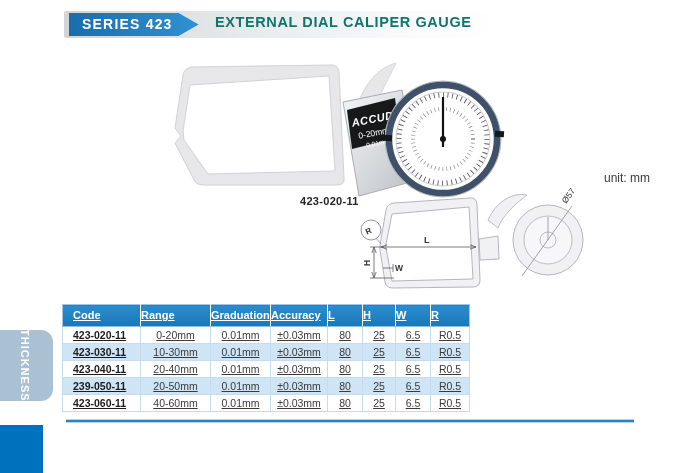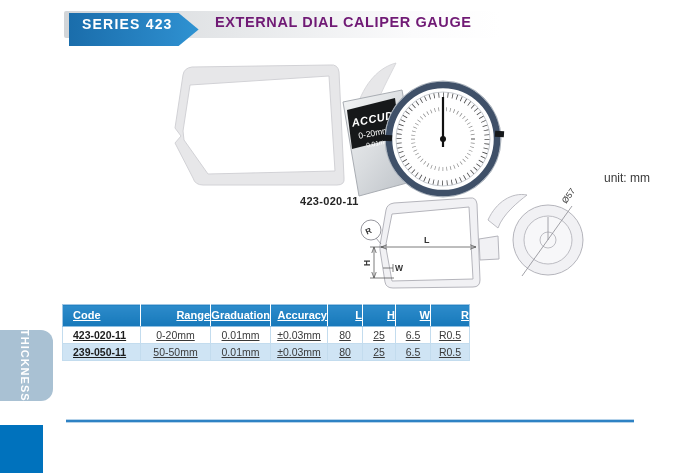--- a/index.html
+++ b/index.html
@@ -10,44 +10,44 @@
   }
   .abs{position:absolute;}
 
   
   .header-strip{
     left:64px;top:11px;width:436px;height:27px;
     background:linear-gradient(90deg,#d2d5d8 0%,#e6e8ea 40%,#fbfbfc 80%,#ffffff 100%);
     border-radius:2px;
   }
   .series-badge{
-    left:69px;top:13px;height:22px;padding:0 26px 11px 13px;
+    left:69px;top:13px;height:22px;padding:0 26px 1px 13px;
     background:linear-gradient(90deg,#1a6dab 0%,#2b8aca 80%,#2f93d2 100%);
     clip-path:polygon(0 0,calc(100% - 20px) 0,100% 50%,calc(100% - 20px) 100%,0 100%);
     display:flex;align-items:center;
   }
   .series-badge span{
     color:#ffffff;font-size:14px;font-weight:bold;letter-spacing:1.2px;white-space:nowrap;
   }
   .header-title{
-    left:215px;top:14px;font-size:14.5px;font-weight:bold;color:#701a75;
+    left:215px;top:14px;font-size:14.5px;font-weight:bold;color:#0f766e;
     letter-spacing:0.6px;white-space:nowrap;
   }
 
   
   .product-caption{left:300px;top:195px;font-size:11px;font-weight:bold;color:#262626;letter-spacing:0.3px;}
   .unit-note{left:604px;top:171px;font-size:12px;color:#3a3a3a;}
 
   
   .spec-table-wrap{left:62px;top:304px;width:407px;}
   table.spec{border-collapse:collapse;table-layout:fixed;width:407px;font-size:10.5px;}
   table.spec th,table.spec td{padding:0;line-height:1;overflow:hidden;white-space:nowrap;text-decoration:underline;}
   table.spec thead th{
     height:21px;background:linear-gradient(180deg,#2d8ccb 0%,#1778ba 100%);
-    color:#ffffff;font-weight:bold;font-size:11px;text-align:right;
+    color:#ffffff;font-weight:bold;font-size:11px;text-align:left;
     border-right:1px solid rgba(255,255,255,0.65);border-bottom:1px solid #8fc0e2;
   }
   table.spec thead th:first-child{text-align:left;padding-left:10px;}
   table.spec thead th:last-child{border-right:none;}
   table.spec tbody td{
     height:16px;text-align:center;color:#3a3a3a;
     border:1px solid #c3dcee;
   }
   table.spec tbody td.code{
     text-align:left;padding-left:10px;font-weight:bold;color:#1c1c1c;
@@ -195,22 +195,52 @@
         <td class="code">423-020-11</td>
         <td>0-20mm</td>
         <td>0.01mm</td>
         <td>±0.03mm</td>
         <td>80</td>
         <td>25</td>
         <td>6.5</td>
         <td>R0.5</td>
       </tr>
       <tr class="alt">
+        <td class="code">423-030-11</td>
+        <td>10-30mm</td>
+        <td>0.01mm</td>
+        <td>±0.03mm</td>
+        <td>80</td>
+        <td>25</td>
+        <td>6.5</td>
+        <td>R0.5</td>
+      </tr>
+      <tr>
+        <td class="code">423-040-11</td>
+        <td>20-40mm</td>
+        <td>0.01mm</td>
+        <td>±0.03mm</td>
+        <td>80</td>
+        <td>25</td>
+        <td>6.5</td>
+        <td>R0.5</td>
+      </tr>
+      <tr class="alt">
         <td class="code">239-050-11</td>
-        <td>50-50mm</td>
+        <td>20-50mm</td>
+        <td>0.01mm</td>
+        <td>±0.03mm</td>
+        <td>80</td>
+        <td>25</td>
+        <td>6.5</td>
+        <td>R0.5</td>
+      </tr>
+      <tr>
+        <td class="code">423-060-11</td>
+        <td>40-60mm</td>
         <td>0.01mm</td>
         <td>±0.03mm</td>
         <td>80</td>
         <td>25</td>
         <td>6.5</td>
         <td>R0.5</td>
       </tr>
     </tbody>
   </table>
 </div>

